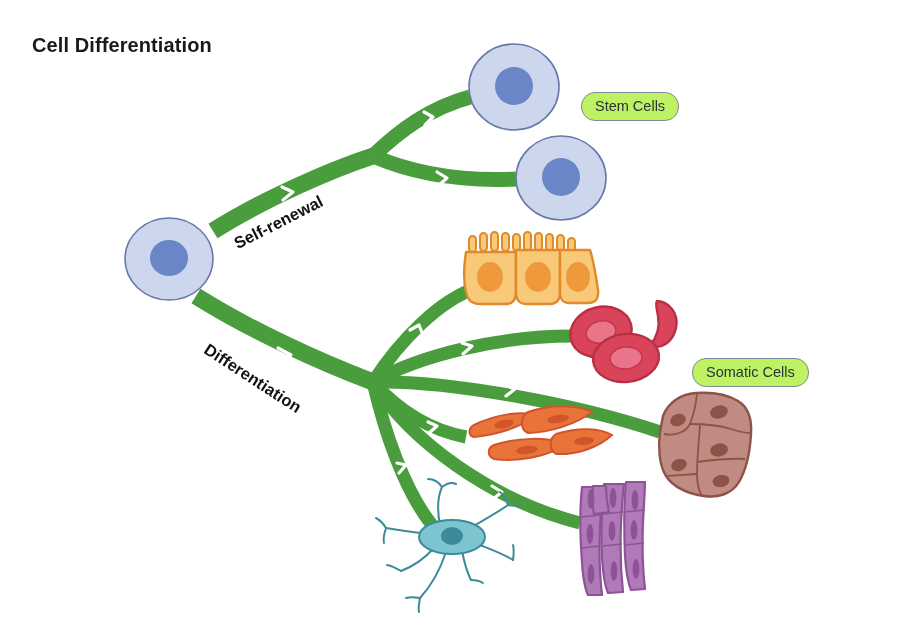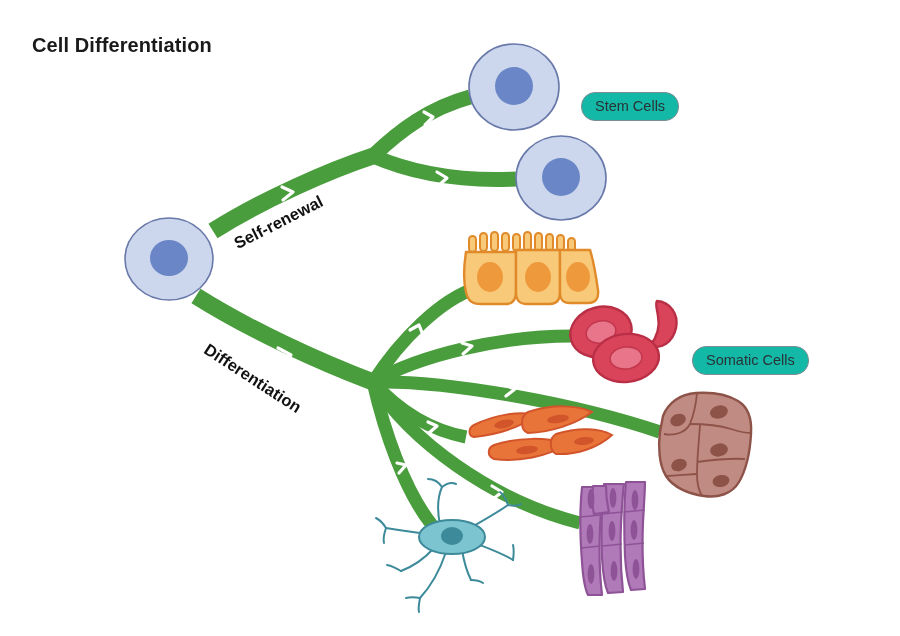--- a/index.html
+++ b/index.html
@@ -30,21 +30,21 @@
     left: 32px;
     top: 34px;
     font-size: 20px;
     font-weight: bold;
     color: #1a1a1a;
     letter-spacing: 0.1px;
     white-space: nowrap;
   }
   .pill {
     position: absolute;
-    background: #14b8a6;
+    background: #bef264;
     border: 1.4px solid #7e8c93;
     border-radius: 14px;
     color: #2a3236;
     font-size: 14.5px;
     padding: 4px 13px 5px 13px;
     white-space: nowrap;
     line-height: 1.25;
     box-sizing: border-box;
   }
   .edge-label {
@@ -245,19 +245,19 @@
       <ellipse cx="452" cy="536" rx="11" ry="9" fill="#3d8a9a"></ellipse>
     </g>
 
   </svg>
 
   <div class="diagram-title">Cell Differentiation</div>
 
 
   <div class="pill" style="left:581px; top:92px;">Stem Cells</div>
 
-  <div class="pill" style="left:692px; top:346px;text-align:right;">Somatic Cells</div>
+  <div class="pill" style="left:692px; top:358px;text-align:right;">Somatic Cells</div>
 
   <div class="edge-label" style="left:231px; top:236px; transform: rotate(-27deg);">Self-renewal</div>
 
   <div class="edge-label" style="left:211px; top:340px; transform: rotate(33deg);">Differentiation</div>
 
 </div>
 
 </body></html>

